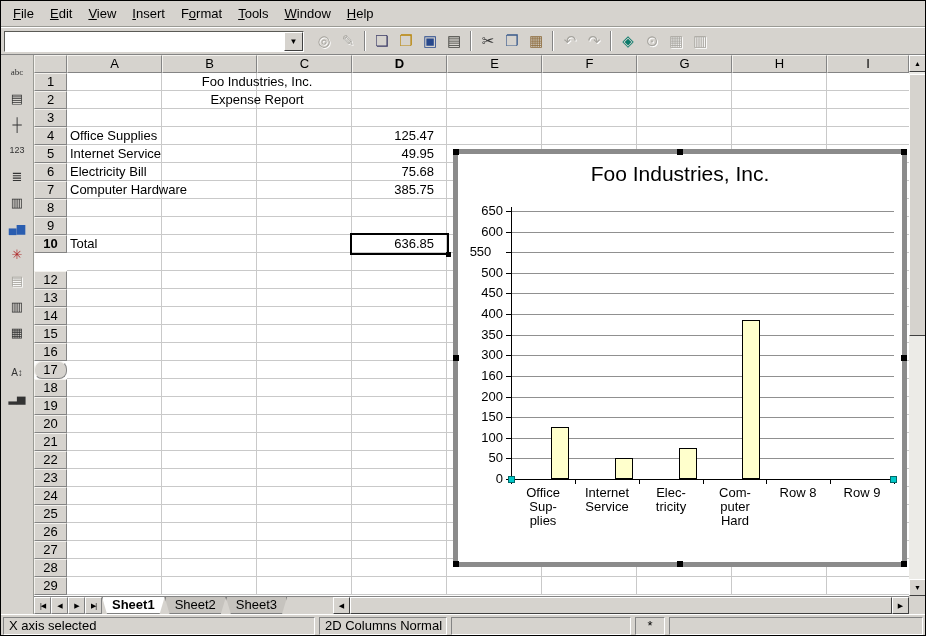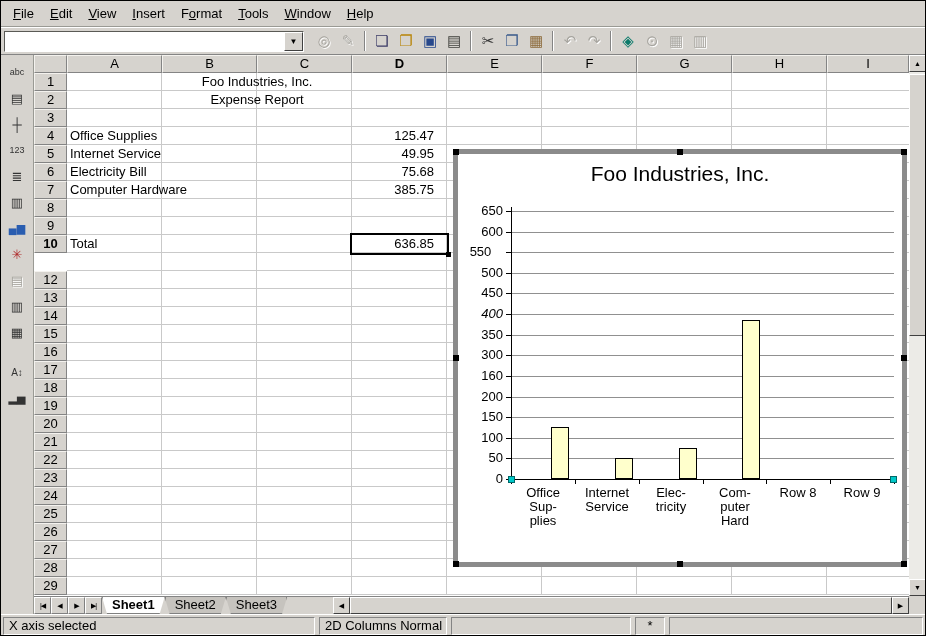--- a/index.html
+++ b/index.html
@@ -117,21 +117,21 @@
         <div class="icon disabled">↷</div>
         <div class="tb-sep"></div>
         <div class="icon" style="color: rgb(10, 122, 106);">◈</div>
         <div class="icon disabled">⊙</div>
         <div class="icon disabled">▦</div>
         <div class="icon disabled">▥</div>
       </div>
   </div>
 
   <div class="left-toolbar" id="left-toolbar">
-      <div class="ltb-icon" style="font-size: 9px;">abc</div>
+      <div class="ltb-icon" style="font-size: 9px; font-family: Liberation Serif, serif;">abc</div>
       <div class="ltb-icon">▤</div>
       <div class="ltb-icon">┼</div>
       <div class="ltb-icon" style="font-size: 9px;">123</div>
       <div class="ltb-icon">≣</div>
       <div class="ltb-icon">▥</div>
       <div class="ltb-icon" style="color: rgb(42, 93, 176); font-size: 11px;">▄▆</div>
       <div class="ltb-icon" style="color: rgb(176, 48, 48);">✳</div>
       <div class="ltb-icon disabled">▤</div>
       <div class="ltb-icon">▥</div>
       <div class="ltb-icon">▦</div>
@@ -163,21 +163,21 @@
         <div class="row-header" style="top: 126px;">7</div>
         <div class="row-header" style="top: 144px;">8</div>
         <div class="row-header" style="top: 162px;">9</div>
         <div class="row-header active" style="top: 180px;">10</div>
         <div class="row-header" style="top: 198px; margin-top: 19px;">11</div>
         <div class="row-header" style="top: 216px;">12</div>
         <div class="row-header" style="top: 234px;">13</div>
         <div class="row-header" style="top: 252px;">14</div>
         <div class="row-header" style="top: 270px;">15</div>
         <div class="row-header" style="top: 288px;">16</div>
-        <div class="row-header" style="top: 306px;">17</div>
+        <div class="row-header" style="top: 306px; border-radius: 8px;">17</div>
         <div class="row-header" style="top: 324px;">18</div>
         <div class="row-header" style="top: 342px;">19</div>
         <div class="row-header" style="top: 360px;">20</div>
         <div class="row-header" style="top: 378px;">21</div>
         <div class="row-header" style="top: 396px;">22</div>
         <div class="row-header" style="top: 414px;">23</div>
         <div class="row-header" style="top: 432px;">24</div>
         <div class="row-header" style="top: 450px;">25</div>
         <div class="row-header" style="top: 468px;">26</div>
         <div class="row-header" style="top: 486px;">27</div>
@@ -234,21 +234,21 @@
         <div class="ylabel" style="top: 255px;">150</div>
         <div class="ytick" style="top: 243px;"></div>
         <div class="ylabel" style="top: 235px;">200</div>
         <div class="ytick" style="top: 222px;"></div>
         <div class="ylabel" style="top: 214px;">160</div>
         <div class="ytick" style="top: 201px;"></div>
         <div class="ylabel" style="top: 193px;">300</div>
         <div class="ytick" style="top: 181px;"></div>
         <div class="ylabel" style="top: 173px;">350</div>
         <div class="ytick" style="top: 160px;"></div>
-        <div class="ylabel" style="top: 152px; font-style: italic;">400</div>
+        <div class="ylabel" style="top: 152px;">400</div>
         <div class="ytick" style="top: 139px;"></div>
         <div class="ylabel" style="top: 131px;">450</div>
         <div class="ytick" style="top: 119px;"></div>
         <div class="ylabel" style="top: 111px;">500</div>
         <div class="ytick" style="top: 98px;"></div>
         <div class="ylabel" style="top: 90px; text-align: center;">550</div>
         <div class="ytick" style="top: 78px;"></div>
         <div class="ylabel" style="top: 70px;">600</div>
         <div class="ytick" style="top: 57px;"></div>
         <div class="ylabel" style="top: 49px;">650</div>

